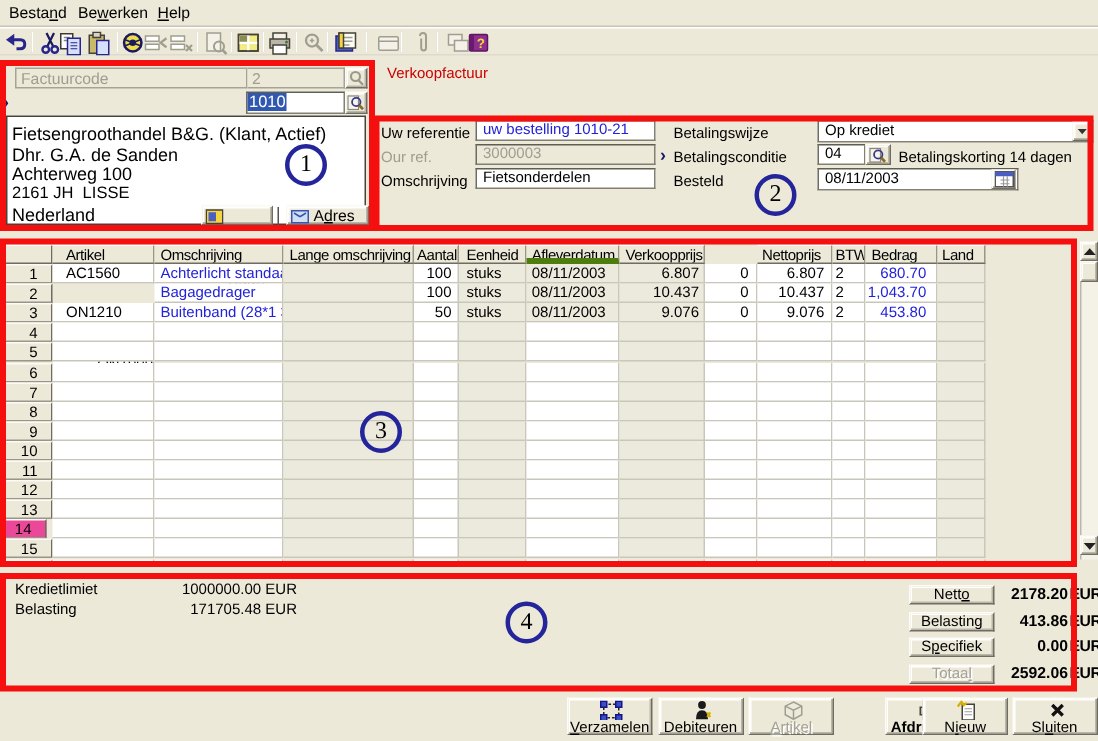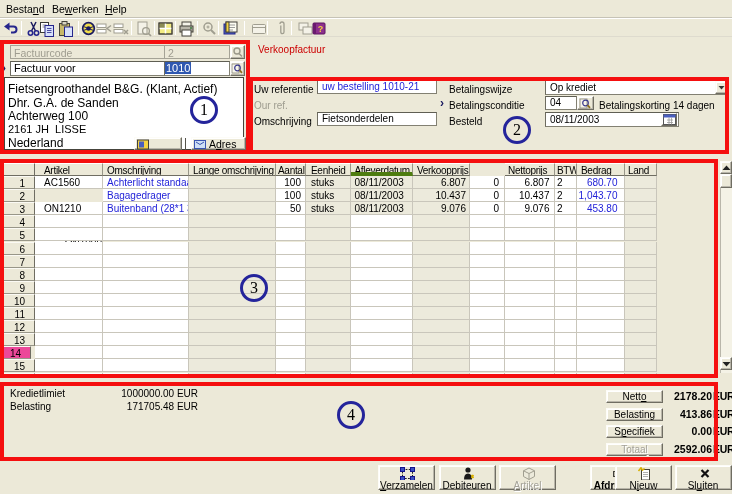--- a/index.html
+++ b/index.html
@@ -122,21 +122,20 @@
 <div class="circ" style="left:337px;top:401px;">4</div>
 <div class="ab dis" style="left:10px;top:45px;width:155px;height:14px;border:1px solid #a5a396;line-height:12px;padding:1px 0 0 3px;font-size:10.5px;">Factuurcode</div>
 <div class="ab dis" style="left:165px;top:45px;width:65px;height:14px;border:1px solid #a5a396;border-left:none;line-height:12px;padding:1px 0 0 3px;font-size:10.5px;">2</div>
 <div class="btn3d" style="left:230px;top:45px;width:15px;height:14px;">
       <svg class="ab" style="left:0px;top:0px;" width="13" height="12" viewBox="0 0 13 12">
         <circle cx="6" cy="5" r="3" fill="none" stroke="#9a9889" stroke-width="1.4"></circle>
         <path d="M8 7.5 L11 10.5" stroke="#9a9889" stroke-width="1.6"></path>
       </svg>
     </div>
 <div class="lbl" style="left:2px;top:63px;font-weight:bold;color:#1a1a60;font-size:12px;">›</div>
-<div class="sunken" style="left:10px;top:61px;width:155px;height:15px;line-height:13px;padding-left:3px;font-size:11px;">Factuur voor</div>
 <div class="sunken" style="left:164px;top:61px;width:66px;height:15px;line-height:13px;font-size:11px;"><span style="background:#3058b0;color:#fff;padding:0 1px;">1010</span></div>
 <div class="btn3d" style="left:230px;top:61px;width:15px;height:15px;">
       <svg class="ab" style="left:0px;top:0px;" width="13" height="13" viewBox="0 0 13 13">
         <rect x="1" y="2" width="7" height="9" fill="#f7f5ea" stroke="#8a887c" stroke-width="0.8"></rect>
         <circle cx="6.5" cy="6" r="2.8" fill="none" stroke="#3a3a8c" stroke-width="1.2"></circle>
         <path d="M8.5 8.2 L11 10.8" stroke="#8a6d1e" stroke-width="1.8"></path>
       </svg>
     </div>
 <div class="ab" style="left:4px;top:77px;width:240px;height:73px;background:#fff;border:1px solid #45443c;"></div>
 <div class="lbl" style="left:8px;top:84px;font-size:12px;">Fietsengroothandel B&amp;G. (Klant, Actief)</div>
@@ -157,20 +156,21 @@
         <rect x="0.5" y="1.5" width="11" height="8" fill="#cfe0f5" stroke="#3a55b0"></rect>
         <path d="M2 3 L6 5.5 M10 3 L6 5.5" stroke="#3a55b0" fill="none"></path>
       </svg>
       <span style="position:absolute;left:17px;top:0px;">A<u>d</u>res</span>
     </div>
 <div class="lbl" style="left:258px;top:44px;color:#cc0000;">Verkoopfactuur</div>
 <div class="lbl" style="left:254px;top:84px;">Uw referentie</div>
 <div class="lbl" style="left:254px;top:100px;color:#9f9d90;">Our ref.</div>
 <div class="lbl" style="left:254px;top:116px;">Omschrijving</div>
 <div class="sunken" style="left:317px;top:80px;width:120px;height:14px;line-height:12px;padding-left:4px;color:#2222d8;">uw bestelling 1010-21</div>
+<div class="sunken dis" style="left:317px;top:96px;width:120px;height:14px;line-height:12px;padding-left:4px;">3000003</div>
 <div class="sunken" style="left:317px;top:112px;width:120px;height:14px;line-height:12px;padding-left:4px;">Fietsonderdelen</div>
 <div class="lbl" style="left:449px;top:84px;">Betalingswijze</div>
 <div class="lbl" style="left:440px;top:98px;font-weight:bold;color:#1a1a60;font-size:12px;">›</div>
 <div class="lbl" style="left:449px;top:100px;">Betalingsconditie</div>
 <div class="lbl" style="left:449px;top:116px;">Besteld</div>
 <div class="sunken" style="left:545px;top:80px;width:184px;height:15px;line-height:13px;padding-left:4px;">Op krediet</div>
 <div class="btn3d" style="left:715px;top:81px;width:13px;height:13px;">
       <svg class="ab" style="left:0px;top:0px;" width="11" height="11" viewBox="0 0 11 11">
         <path d="M2.5 4 L5.5 7.5 L8.5 4 Z" fill="#333"></path>
       </svg>

